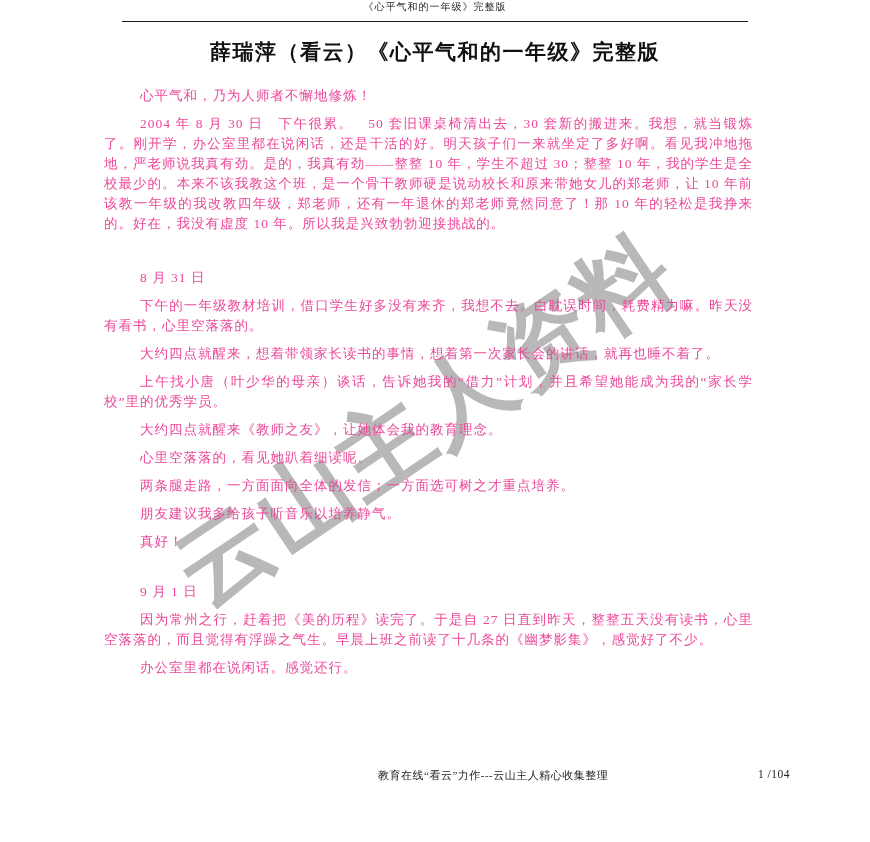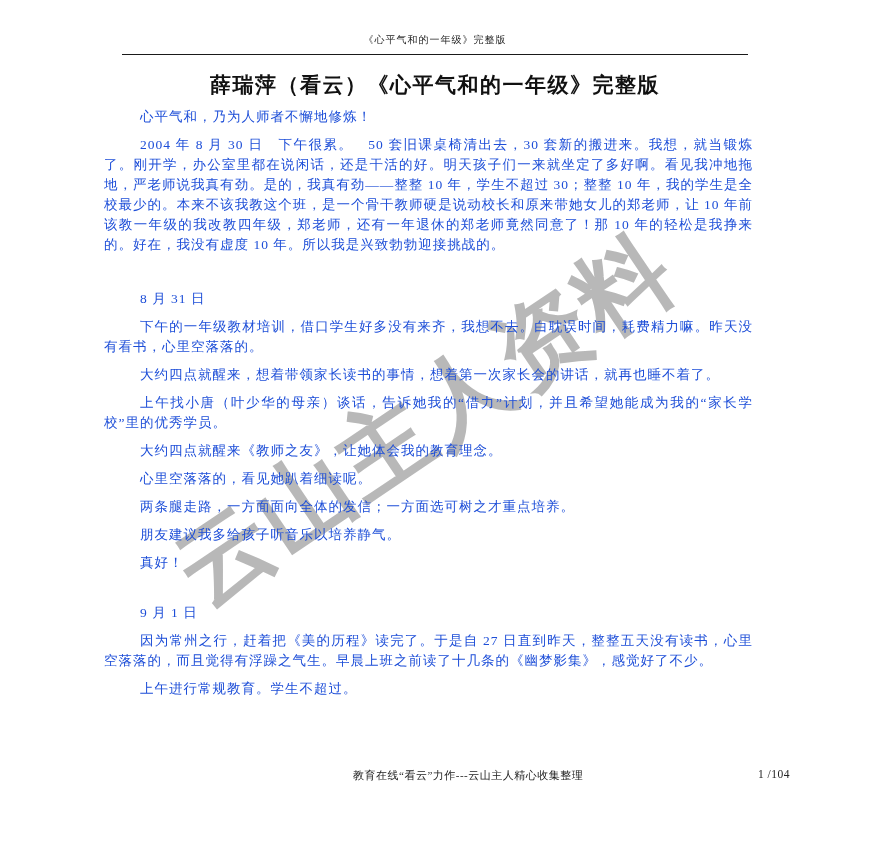--- a/index.html
+++ b/index.html
@@ -22,62 +22,61 @@
     color: rgba(125,125,125,0.55);
     transform: rotate(-34deg);
     transform-origin: 0 50%;
     letter-spacing: 2px;
     font-weight: bold;
     pointer-events: none;
     z-index: 1;
   }
   .content { position: relative; z-index: 2; }
   .running-header {
-    padding-top: 33px;
     text-align: center;
     font-size: 10px;
     letter-spacing: 1px;
     color: #222;
   }
   .header-rule {
     margin: 7px 0 0 122px;
     width: 626px;
     height: 0;
     border-top: 1.6px solid #1a1a1a;
   }
   .doc-title {
     margin: 16px 0 0 0;
     text-align: center;
     font-size: 21px;
     font-weight: bold;
     letter-spacing: 1.5px;
     color: #111;
   }
   .body-text {
-    margin: 8px 117px 0 104px;
+    margin: 20px 117px 0 104px;
     font-size: 13.5px;
     line-height: 20px;
     letter-spacing: 1px;
     text-align: justify;
-    color: #1d4ed8;
+    color: #ec4899;
   }
   .body-text p { margin: 0 0 8px 0; text-indent: 36px; }
   .section-date { margin-top: 34px !important; }
   .section-date.second { margin-top: 30px !important; }
   .footer {
     position: absolute;
     left: 0; right: 0;
     top: 768px;
     height: 20px;
     font-size: 11px;
     letter-spacing: 0.5px;
     color: #222;
     z-index: 2;
   }
-  .footer-credit { position: absolute; left: 353px; }
+  .footer-credit { position: absolute; left: 378px; }
   .footer-page { position: absolute; right: 80px; font-size: 11.5px; }
 </style>
 </head>
 <body>
 
 <div class="page">
 
   <div class="watermark">云山主人资料</div>
 
   <div class="content">
@@ -95,21 +94,21 @@
       <p>大约四点就醒来，想着带领家长读书的事情，想着第一次家长会的讲话，就再也睡不着了。</p>
       <p>上午找小唐（叶少华的母亲）谈话，告诉她我的“借力”计划，并且希望她能成为我的“家长学校”里的优秀学员。</p>
       <p>大约四点就醒来《教师之友》，让她体会我的教育理念。</p>
       <p>心里空落落的，看见她趴着细读呢。</p>
       <p>两条腿走路，一方面面向全体的发信；一方面选可树之才重点培养。</p>
       <p>朋友建议我多给孩子听音乐以培养静气。</p>
       <p>真好！</p>
 
       <p class="section-date second">9 月 1 日</p>
       <p>因为常州之行，赶着把《美的历程》读完了。于是自 27 日直到昨天，整整五天没有读书，心里空落落的，而且觉得有浮躁之气生。早晨上班之前读了十几条的《幽梦影集》，感觉好了不少。</p>
-      <p>上午进行常规教育。学生不超过。</p>
+      <p>办公室里都在说闲话。感觉还行。</p>
     </div>
   </div>
 
   <div class="footer">
     <span class="footer-credit">教育在线“看云”力作---云山主人精心收集整理</span>
     <span class="footer-page">1 /104</span>
   </div>
 
 </div>
 

